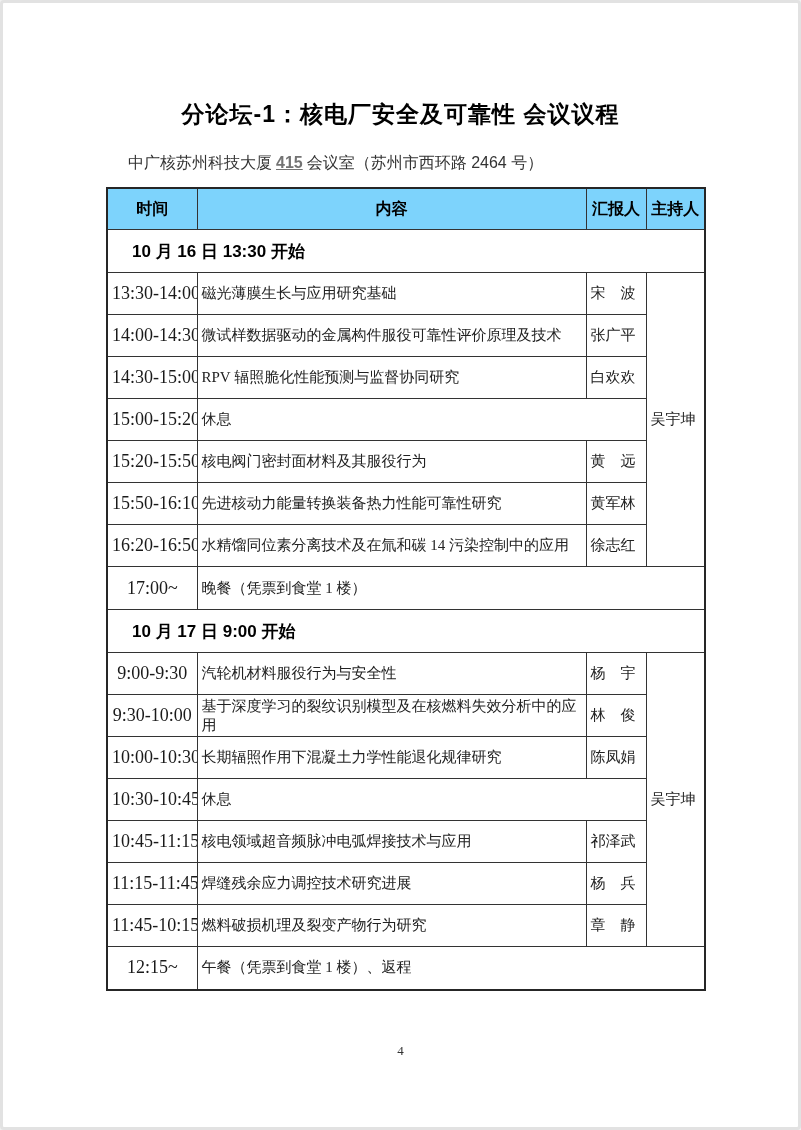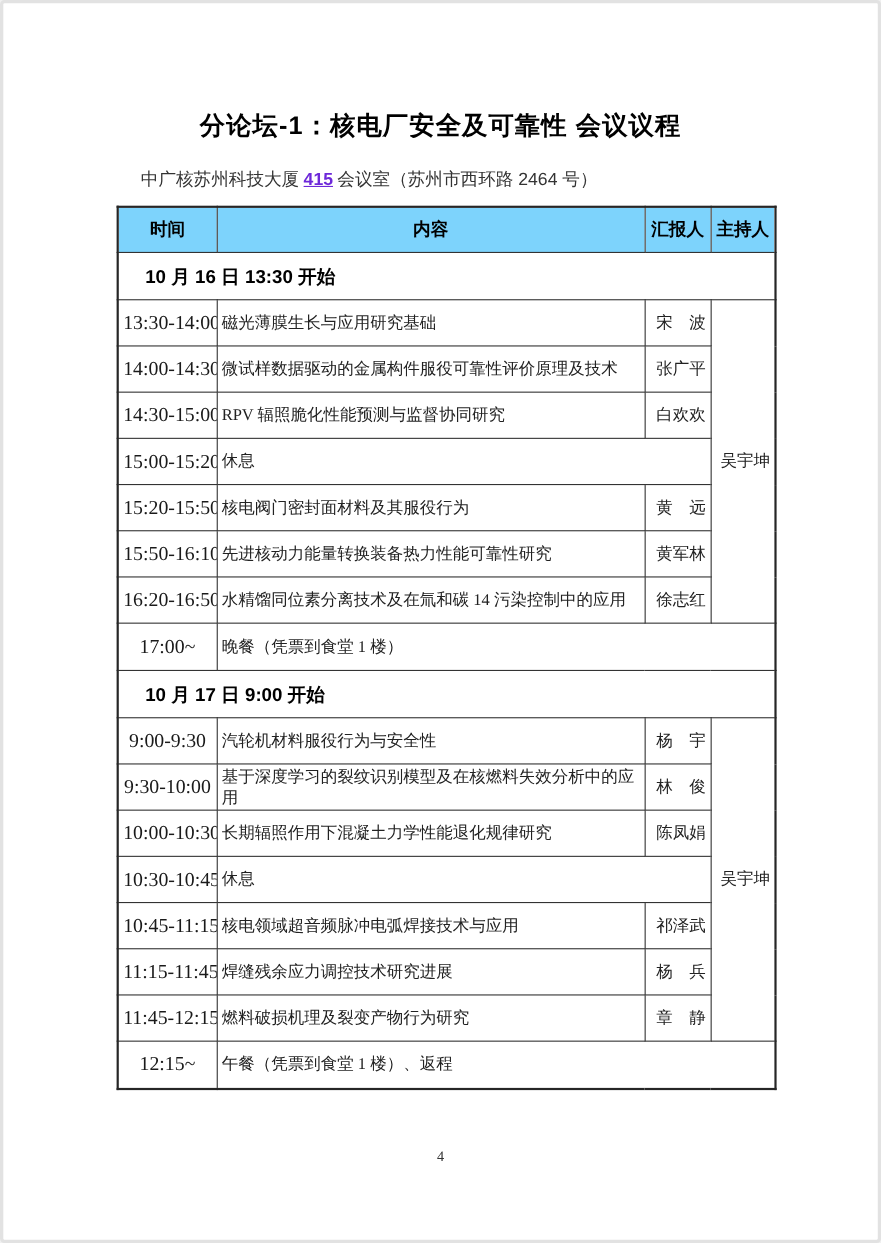--- a/index.html
+++ b/index.html
@@ -24,21 +24,21 @@
   }
   .venue-line{
     position:absolute;top:150px;left:125px;
     font-size:16px;color:#333;
     margin:0;white-space:nowrap;
   }
   .venue-room{
     font-weight:bold;
     text-decoration:underline;
     margin:0 4px;
-    color:#6d28d9;
+    color:#737373;
   }
   table.schedule{
     position:absolute;top:184px;left:103px;
     width:599px;
     border-collapse:collapse;
     table-layout:fixed;
     border:2px solid #262626;
   }
   table.schedule col.c-time{width:90px;}
   table.schedule col.c-content{width:389px;}
@@ -77,21 +77,21 @@
   }
   td.content-cell{
     font-family:"Liberation Serif","DejaVu Serif",serif;
     font-size:15px;
     color:#222;
     margin-top:32px;
   }
   td.reporter-cell, td.moderator-cell{
     font-family:"Liberation Serif","DejaVu Serif",serif;
     font-size:15px;
-    text-align:right;
+    text-align:left;
     color:#222;
     white-space:nowrap;
   }
   .page-number{
     position:absolute;top:1040px;left:0;right:0;
     text-align:center;
     font-family:"Liberation Serif","DejaVu Serif",serif;
     font-size:13px;color:#333;
   }
 </style>
@@ -192,21 +192,21 @@
       <td class="time-cell">10:45-11:15</td>
       <td class="content-cell">核电领域超音频脉冲电弧焊接技术与应用</td>
       <td class="reporter-cell">祁泽武</td>
     </tr>
     <tr class="data-row">
       <td class="time-cell">11:15-11:45</td>
       <td class="content-cell">焊缝残余应力调控技术研究进展</td>
       <td class="reporter-cell">杨　兵</td>
     </tr>
     <tr class="data-row">
-      <td class="time-cell">11:45-12:15</td>
+      <td class="time-cell">11:45-10:15</td>
       <td class="content-cell">燃料破损机理及裂变产物行为研究</td>
       <td class="reporter-cell">章　静</td>
     </tr>
     <tr class="data-row tall">
       <td class="time-cell">12:15~</td>
       <td class="content-cell" colspan="3">午餐（凭票到食堂 1 楼）、返程</td>
     </tr>
   </tbody>
     </table>
 

